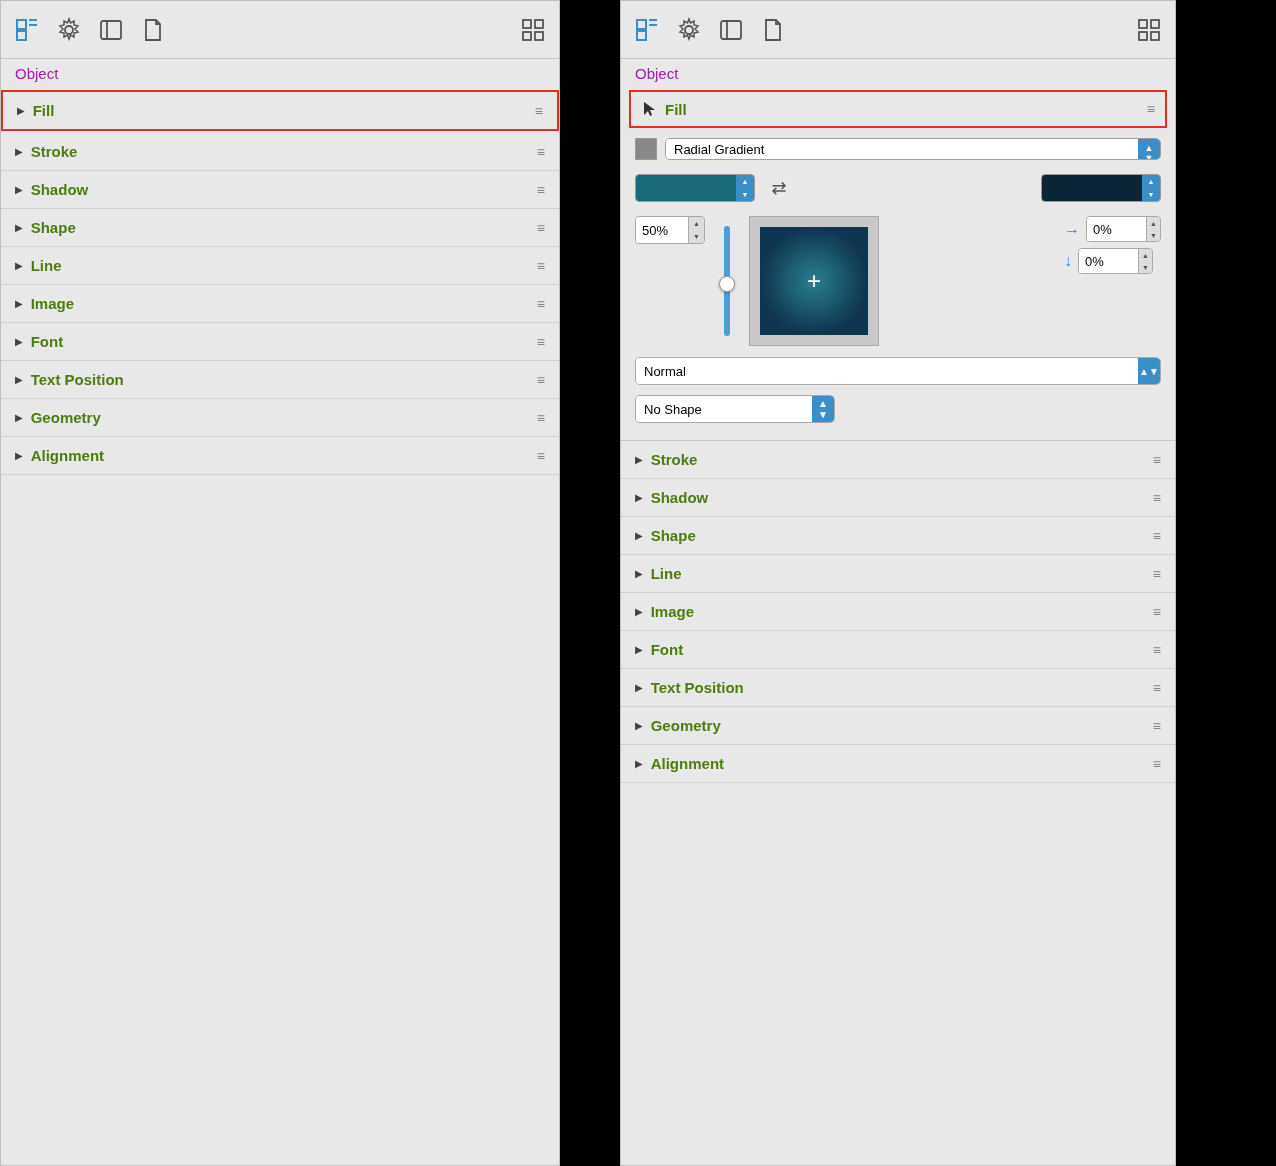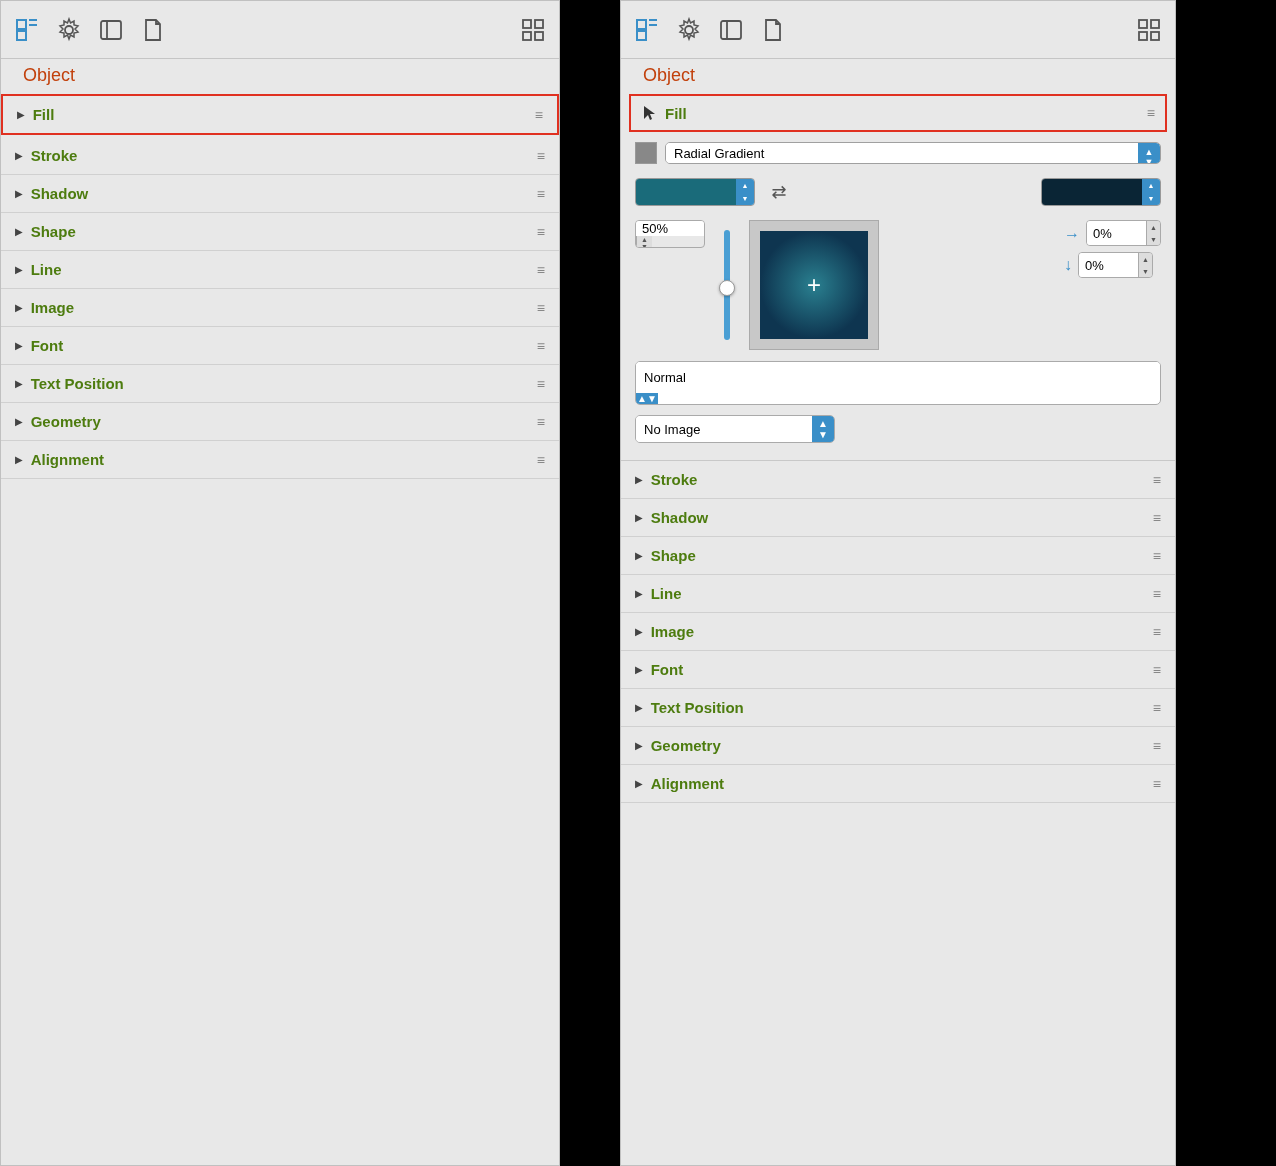--- a/index.html
+++ b/index.html
@@ -57,24 +57,23 @@
     }
 
     .toolbar-icon svg {
       width: 26px;
       height: 26px;
     }
 
     
     .object-label {
       padding: 6px 14px;
-      font-size: 18px;
-      color: #c2410c;
+      font-size: 15px;
+      color: #a21caf;
       background: #e8e8e8;
-      margin-left: 8px;
     }
 
     
     .section-row {
       display: flex;
       align-items: center;
       justify-content: space-between;
       padding: 10px 14px;
       border-bottom: 1px solid #d0d0d0;
       background: #e8e8e8;
@@ -241,21 +240,20 @@
       flex-direction: column;
       width: 70px;
     }
 
     .percentage-input-row {
       display: flex;
       border: 1px solid #aaa;
       border-radius: 4px;
       overflow: hidden;
       height: 28px;
-      flex-direction: column;
     }
 
     .percentage-input-text {
       flex: 1;
       background: white;
       display: flex;
       align-items: center;
       padding: 0 6px;
       font-size: 13px;
     }
@@ -309,24 +307,23 @@
 
     
     .dropdown-full-row {
       padding: 5px 14px;
     }
 
     .dropdown-full {
       display: flex;
       border-radius: 5px;
       overflow: hidden;
-      height: 44px;
+      height: 28px;
       border: 1px solid #aaa;
       background: white;
-      flex-direction: column;
     }
 
     .dropdown-full-text {
       flex: 1;
       background: white;
       display: flex;
       align-items: center;
       padding: 0 8px;
       font-size: 13px;
     }
@@ -622,21 +619,21 @@
           <div class="dropdown-full-text">Normal</div>
           <div class="dropdown-full-arrow">
             <span>▲</span>
             <span>▼</span>
           </div>
         </div>
       </div>
 
       <div class="dropdown-full-row">
         <div style="display:flex; width:200px; border-radius:5px; overflow:hidden; height:28px; border:1px solid #aaa;">
-          <div style="flex:1; background:white; display:flex; align-items:center; padding:0 8px; font-size:13px;">No Image</div>
+          <div style="flex:1; background:white; display:flex; align-items:center; padding:0 8px; font-size:13px;">No Shape</div>
           <div style="background:#3a8fc8; width:22px; display:flex; align-items:center; justify-content:center; color:white; font-size:10px; flex-direction:column;">
             <span>▲</span>
             <span>▼</span>
           </div>
         </div>
       </div>
     </div>
 
     <div class="section-row">
       <div class="section-row-left">

